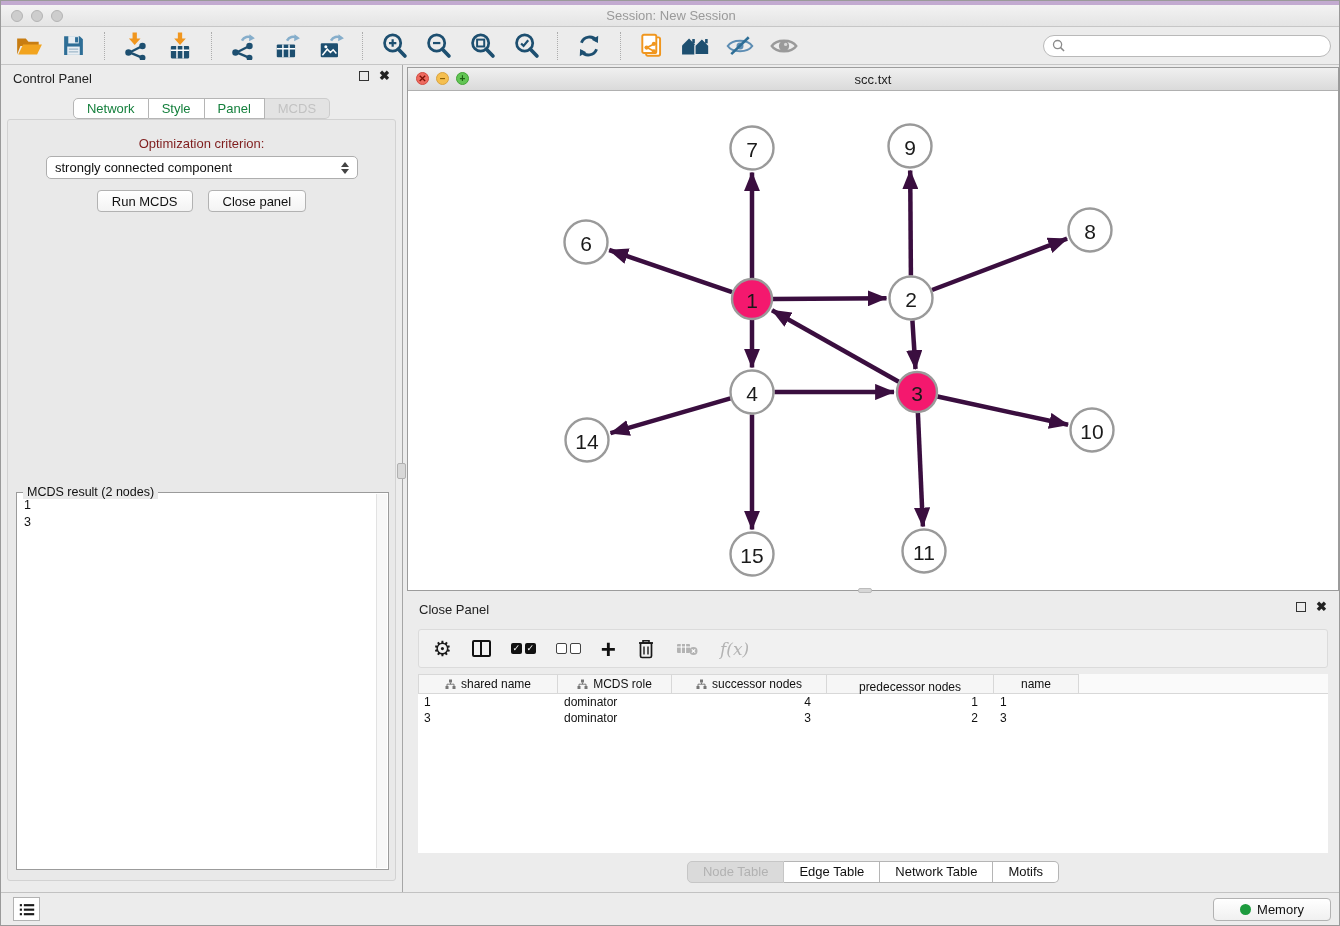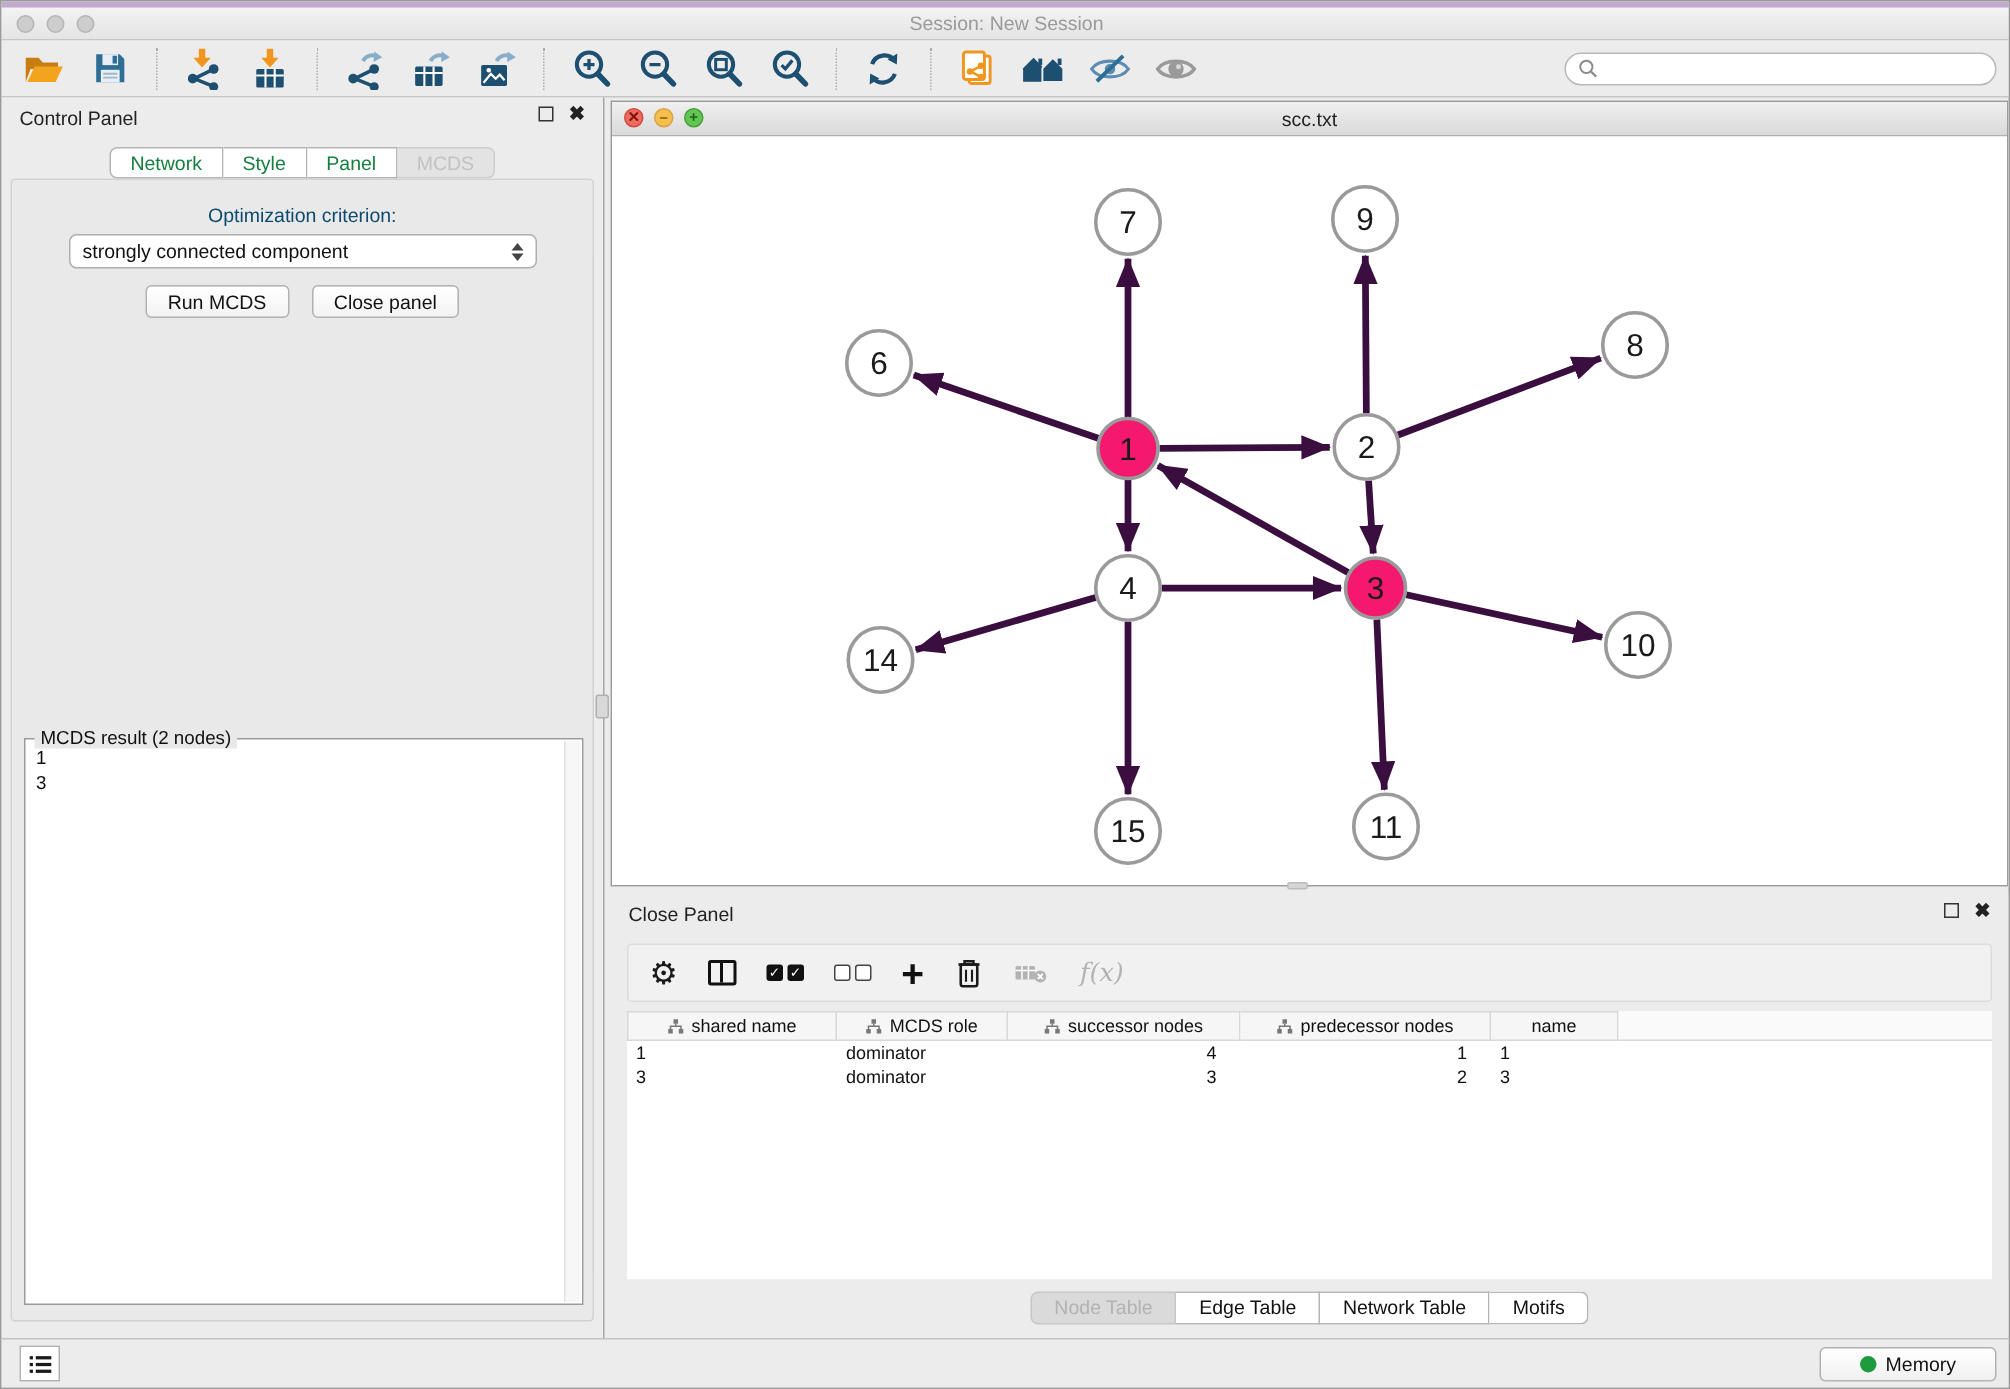--- a/index.html
+++ b/index.html
@@ -30,21 +30,21 @@
   .panel-icons { position:absolute; right:12px; top:6px; display:flex; gap:10px; align-items:center; }
   .float-ic { width:10px; height:10px; border:1.5px solid #333; }
   .close-ic { font-size:13px; font-weight:bold; color:#222; line-height:10px; }
   .ctabs { position:absolute; left:0; right:0; top:33px; display:flex; justify-content:center; }
   .tab { height:21px; line-height:19px; padding:0 13px; font-size:13px; background:#fff; border:1px solid #b5b5b5; border-left:none; color:#15803d; }
   .tab:first-child { border-left:1px solid #b5b5b5; border-radius:5px 0 0 5px; }
   .tab:last-child { border-radius:0 5px 5px 0; }
   .tab.active { background:#e3e3e3; color:#c2c2c2; border-color:#cccccc; }
   .cp-inner { position:absolute; left:6px; right:6px; top:54px; height:762px; background:#e9e9e9;
     border:1px solid #d2d2d2; border-radius:3px; }
-  .opt-label { text-align:center; margin-top:16px; font-size:13px; color:#0c4a6e; }
+  .opt-label { text-align:center; margin-top:16px; font-size:13px; color:#7f1d1d; }
   .selectbox { position:absolute; left:38px; top:36px; width:312px; height:23px; background:#fff; border:1px solid #aeaeae;
     border-radius:5px; display:flex; align-items:center; padding:0 8px; font-size:13px; color:#111; }
   .updown { margin-left:auto; display:flex; flex-direction:column; gap:2px; }
   .updown i { display:block; width:0; height:0; border-left:4px solid transparent; border-right:4px solid transparent; }
   .updown .u { border-bottom:5px solid #444; }
   .updown .d { border-top:5px solid #444; }
   .btn-row { position:absolute; left:0; right:0; top:70px; display:flex; justify-content:center; gap:15px; }
   .mbtn { height:22px; padding:0 14px; font-size:13px; color:#111; background:linear-gradient(#ffffff,#f3f3f3);
     border:1px solid #b2b2b2; border-radius:4px; }
   .result-box { position:absolute; left:8px; top:372px; width:373px; height:378px; border:1px solid #9b9b9b; background:#fff; }
@@ -440,21 +440,21 @@
           </div>
           <div class="th" style="width: 155px;">
             <svg width="11" height="11" viewBox="0 0 11 11">
               <rect x="4" y="0.5" width="3" height="3" fill="#777"></rect>
               <rect x="0.5" y="7" width="3" height="3" fill="#777"></rect>
               <rect x="7.5" y="7" width="3" height="3" fill="#777"></rect>
               <path d="M5.5 3.5 V5.2 M2 7 V5.2 H9 V7" stroke="#777" fill="none"></path>
             </svg>
             <span>successor nodes</span>
           </div>
-          <div class="th" style="width: 167px;">
+          <div class="th" style="width: 167px; flex-direction: column;">
             <svg width="11" height="11" viewBox="0 0 11 11">
               <rect x="4" y="0.5" width="3" height="3" fill="#777"></rect>
               <rect x="0.5" y="7" width="3" height="3" fill="#777"></rect>
               <rect x="7.5" y="7" width="3" height="3" fill="#777"></rect>
               <path d="M5.5 3.5 V5.2 M2 7 V5.2 H9 V7" stroke="#777" fill="none"></path>
             </svg>
             <span>predecessor nodes</span>
           </div>
           <div class="th" style="width: 85px;">
             <span>name</span>

